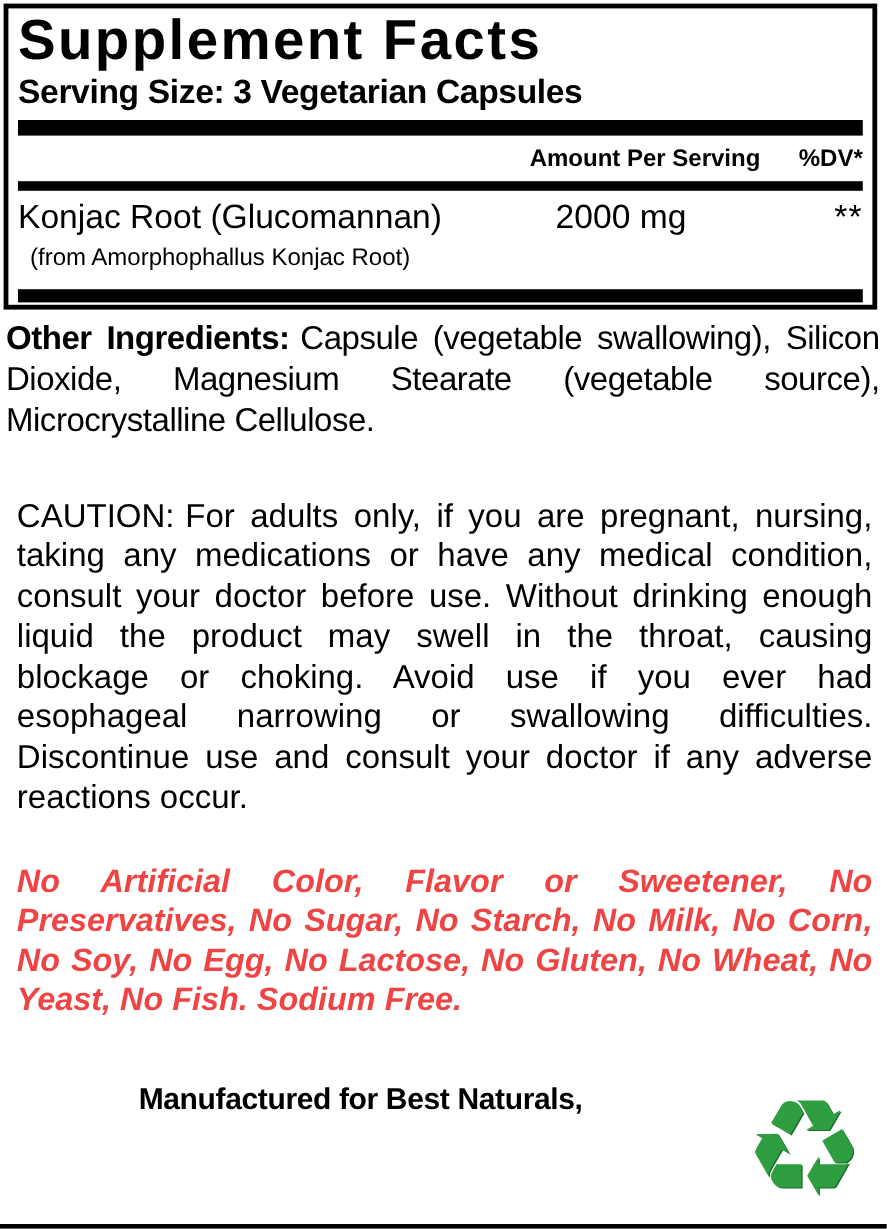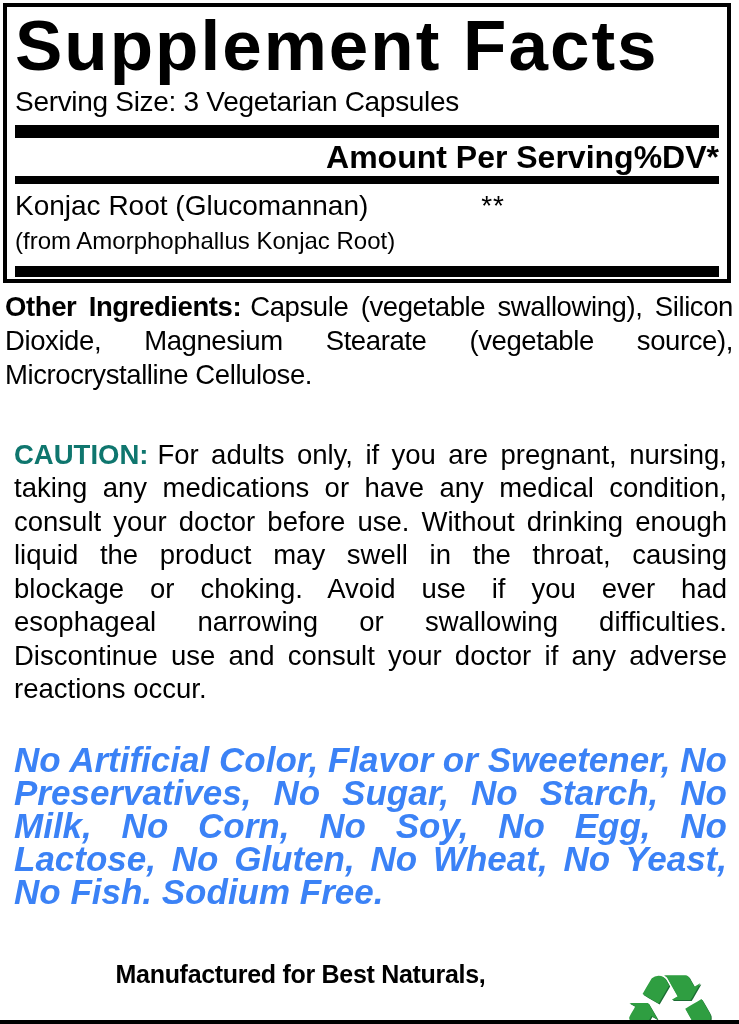--- a/index.html
+++ b/index.html
@@ -14,70 +14,71 @@
   }
 
   
   .sf-panel {
     margin: 3px 8px 0 3px;
     border: 4px solid #000;
     padding: 0 8px 2px 8px;
     background: #fff;
   }
   .sf-title {
-    font-size: 71px;
+    font-size: 47px;
     font-weight: bold;
     letter-spacing: 2px;
     line-height: 1.04;
     margin: 2px 0 2px 0;
     white-space: nowrap;
   }
-  .sf-line { font-size: 28px; line-height: 33px; letter-spacing: -0.3px; }
+  .sf-line { font-size: 28px; line-height: 33px; letter-spacing: -0.3px; font-weight: bold; }
   .bar { background: #000; }
   .bar-thick  { height: 13px; margin-top: 7px; }
   .bar-medium { height: 8px;  margin-top: 2px; }
   .bar-heavy  { height: 11px; margin-top: 9px; }
 
   .amount-row {
     display: flex; justify-content: flex-end; align-items: baseline;
-    font-size: 32px; font-weight: bold; line-height: 34px;
+    gap: 32px;
+    font-size: 20px; font-weight: bold; line-height: 34px;
     margin-top: 2px;
   }
 
   .ingredient-row { display: flex; font-size: 28px; line-height: 33px; margin-top: 5px; }
   .ingredient-name { width: 448px; }
   .ingredient-amount { flex: 1; }
   .ingredient-dv { width: 42px; text-align: right; letter-spacing: 1px; }
-  .ingredient-sub { font-size: 24px; line-height: 33px; margin-top: 2px; }
+  .ingredient-sub { font-size: 20px; line-height: 33px; margin-top: 2px; margin-left: 10px; }
 
   .sf-footnote { font-size: 28px; line-height: 32px; margin: 3px 0 3px 0; }
 
   
   .other-ingredients {
     margin: 7px 6px 0 5px;
     font-size: 27.5px; line-height: 34px;
     text-align: justify;
     letter-spacing: -0.4px;
   }
   .other-ingredients .oi-label { font-weight: bold; margin-right: 9px; margin-top: 36px; }
 
   
   .caution {
     margin: 46px 12px 0 14px;
     font-size: 27.5px; line-height: 33.5px;
     text-align: justify;
   }
-  .caution .caution-label { color: #0f766e; font-weight: bold; margin-right: 9px; }
+  .caution .caution-label { color: #000000; font-weight: normal; margin-right: 9px; }
 
   
   .claims {
     margin: 37px 12px 16px 14px;
-    font-size: 35px; line-height: 33px;
+    font-size: 27px; line-height: 33px;
     font-style: italic; font-weight: bold;
-    color: #3b82f6;
+    color: #ef4444;
     text-align: justify;
   }
 
   
   .footer { display: flex; margin-top: 50px; }
   .footer-text {
     flex: 1;
     text-align: center;
     font-weight: bold;
     font-size: 25px; line-height: 33.5px;
@@ -105,20 +106,21 @@
 
   <div class="amount-row">
     <span>Amount Per Serving</span>
     <span>%DV*</span>
   </div>
 
   <div class="bar bar-medium"></div>
 
   <div class="ingredient-row">
     <span class="ingredient-name">Konjac Root (Glucomannan)</span>
+    <span class="ingredient-amount">2000 mg</span>
     <span class="ingredient-dv">**</span>
   </div>
   <div class="ingredient-sub">(from Amorphophallus Konjac Root)</div>
 
   <div class="bar bar-heavy"></div>
 
 </div>
 
 <div class="other-ingredients">
   <span class="oi-label">Other Ingredients:</span><span>Capsule (vegetable swallowing), Silicon Dioxide, Magnesium Stearate (vegetable source), Microcrystalline Cellulose.</span>

